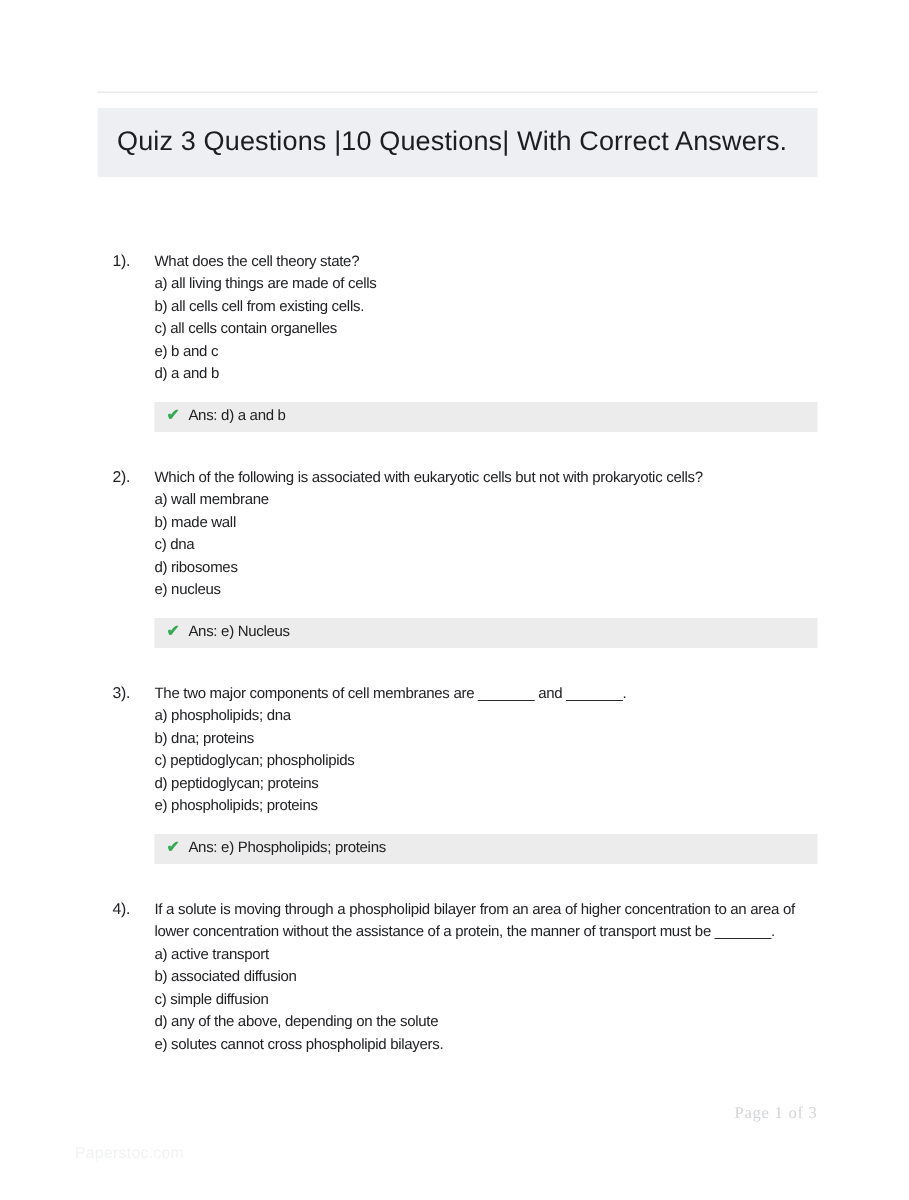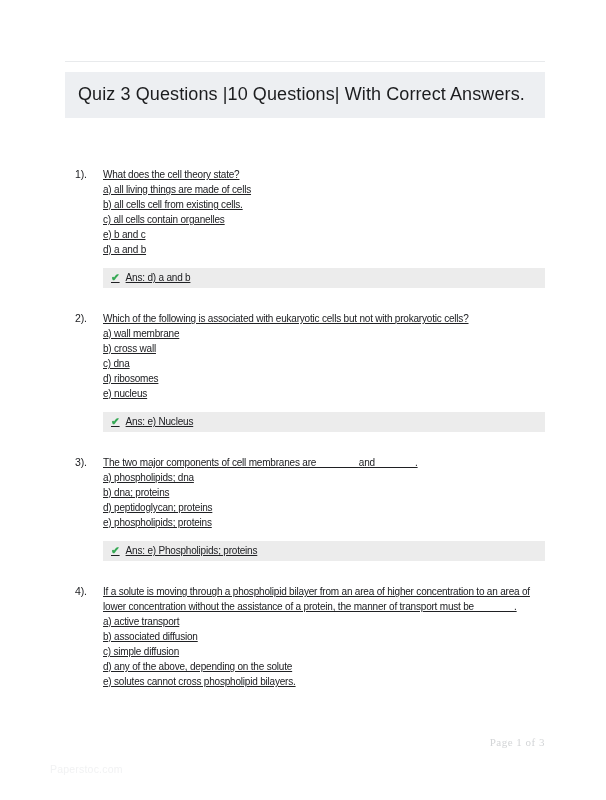--- a/index.html
+++ b/index.html
@@ -68,21 +68,20 @@
     color: #202124;
     letter-spacing: -0.2px;
   }
   .qbody {
     flex: 1;
     min-width: 0;
     font-size: 10px;
     line-height: 15px;
     letter-spacing: -0.2px;
     color: #202124;
-    text-decoration: underline;
   }
   .qtext, .opt {
     margin: 0;
   }
   .answer-box {
     margin-top: 11px;
     background: #ececec;
     padding: 2px 8px 3px 8px;
     display: flex;
     align-items: center;
@@ -144,37 +143,38 @@
           <span class="answer-text">Ans: d) a and b</span>
         </div>
       </div>
     </section>
 
     <section class="question">
       <div class="qnum">2).</div>
       <div class="qbody">
         <p class="qtext">Which of the following is associated with eukaryotic cells but not with prokaryotic cells?</p>
         <p class="opt">a) wall membrane</p>
-        <p class="opt">b) cross wall</p>
+        <p class="opt">b) made wall</p>
         <p class="opt">c) dna</p>
         <p class="opt">d) ribosomes</p>
         <p class="opt">e) nucleus</p>
         <div class="answer-box">
           <span class="check">✔</span>
           <span class="answer-text">Ans: e) Nucleus</span>
         </div>
       </div>
     </section>
 
     <section class="question">
       <div class="qnum">3).</div>
       <div class="qbody">
         <p class="qtext">The two major components of cell membranes are _______ and _______.</p>
         <p class="opt">a) phospholipids; dna</p>
         <p class="opt">b) dna; proteins</p>
+        <p class="opt">c) peptidoglycan; phospholipids</p>
         <p class="opt">d) peptidoglycan; proteins</p>
         <p class="opt">e) phospholipids; proteins</p>
         <div class="answer-box">
           <span class="check">✔</span>
           <span class="answer-text">Ans: e) Phospholipids; proteins</span>
         </div>
       </div>
     </section>
 
     <section class="question">

